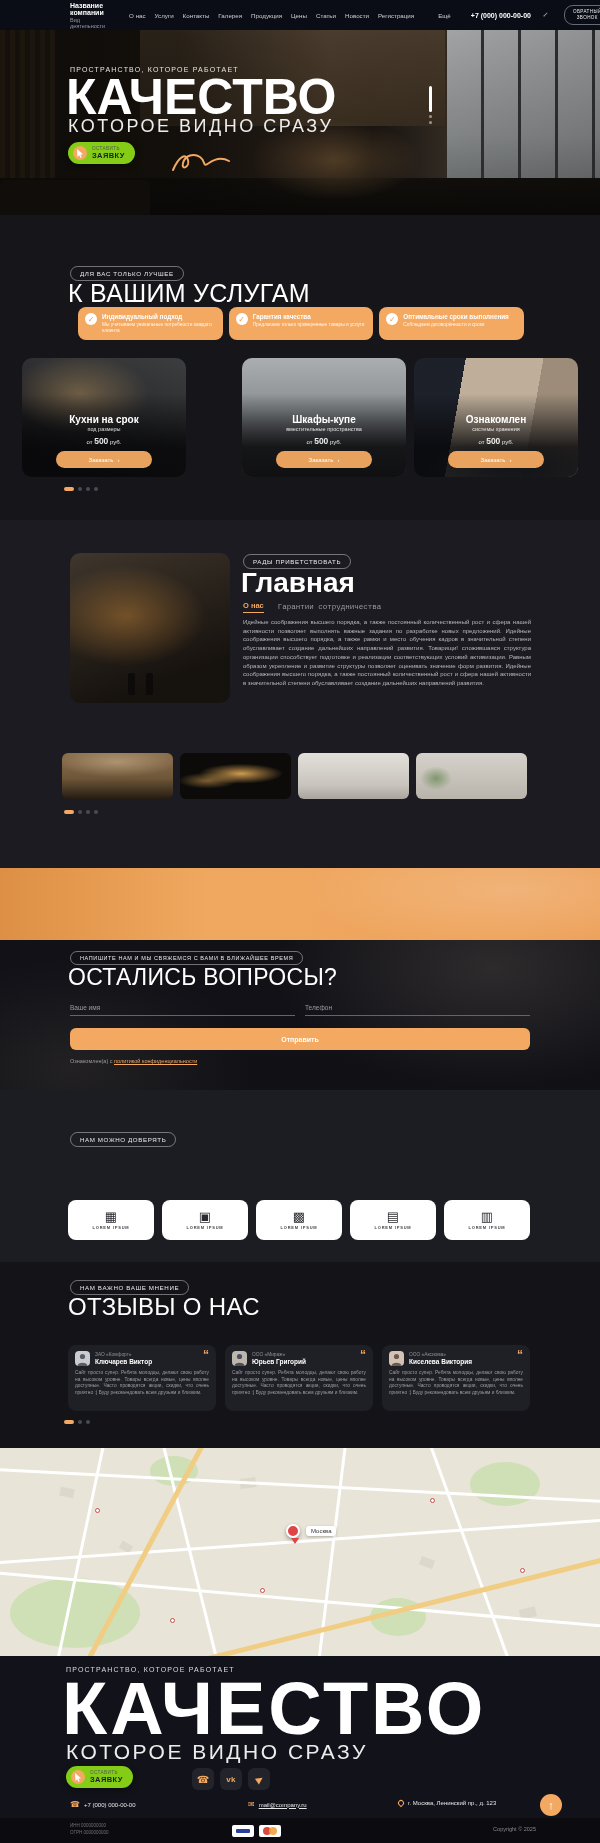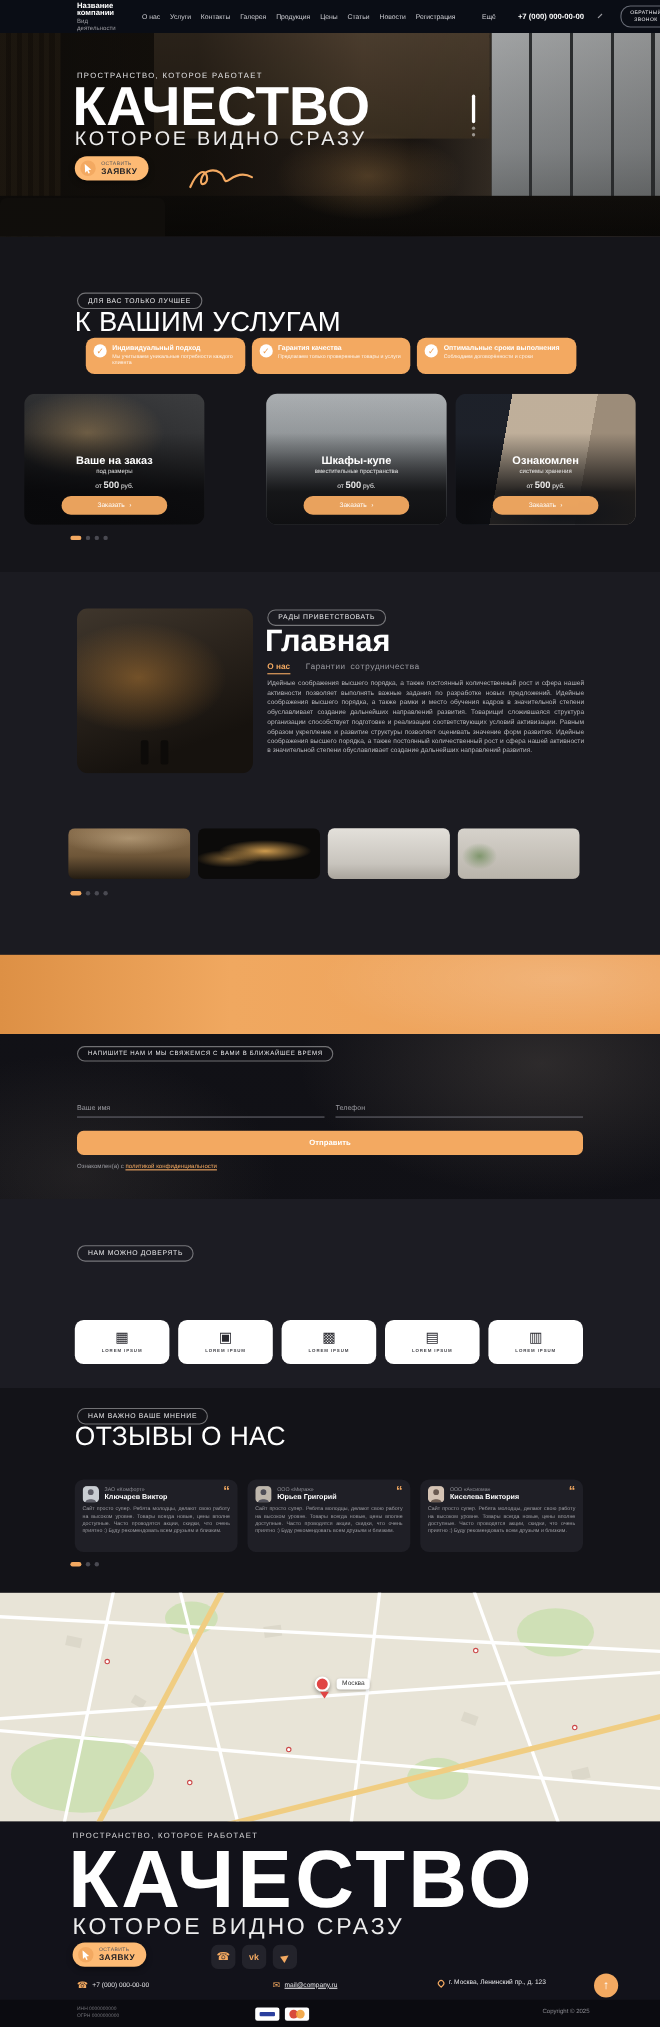--- a/index.html
+++ b/index.html
@@ -25,21 +25,21 @@
   .hero-slats { position:absolute; left:0; top:0; width:55px; height:185px; background:repeating-linear-gradient(90deg,#3d2f1f 0 5px,#2a1f13 5px 10px); opacity:.9; }
   .hero-cab { position:absolute; left:140px; top:0; width:305px; height:96px; background:linear-gradient(#5f4d3a,#463827),repeating-linear-gradient(90deg,transparent 0 70px,#151210 70px 73px),repeating-linear-gradient(0deg,transparent 0 44px,#151210 44px 47px); background-blend-mode:normal; opacity:.95; }
   .hero-window { position:absolute; left:447px; top:0; width:153px; height:150px; background:repeating-linear-gradient(90deg,transparent 0 34px,#3a3d40 34px 37px),linear-gradient(180deg,#d8dbdd,#aeb2b5 70%,#8e9294); }
   .hero-counter { position:absolute; left:0; top:148px; width:600px; height:37px; background:linear-gradient(#14110e,#0c0a08); }
   .hero-sofa { position:absolute; left:0; top:150px; width:150px; height:35px; background:#1c1814; border-radius:6px 6px 0 0; }
   .hero-glow { position:absolute; left:250px; top:90px; width:170px; height:80px; background:radial-gradient(closest-side,rgba(214,160,90,.35),transparent); }
   .hero-shade { position:absolute; inset:0; background:linear-gradient(90deg,rgba(8,7,5,.6) 0 30%,rgba(8,7,5,.2) 55%,rgba(8,7,5,.35)); }
   .hero-tagline { left:70px; top:36px; font-size:7px; letter-spacing:1.2px; color:#e4e4e6; }
   .hero-title { left:66px; top:42px; font-size:50px; font-weight:bold; color:#fff; line-height:1; letter-spacing:0; }
   .hero-sub { left:68px; top:86px; font-size:18px; font-weight:300; color:rgba(255,255,255,.92); letter-spacing:2.5px; }
-  .cta-btn { display:flex; align-items:center; gap:5px; background:#fdba74; border-radius:12px; padding:4px 10px 4px 5px; cursor:pointer; box-shadow:0 2px 6px rgba(0,0,0,.4); width:max-content; }
+  .cta-btn { display:flex; align-items:center; gap:5px; background:#84cc16; border-radius:12px; padding:4px 10px 4px 5px; cursor:pointer; box-shadow:0 2px 6px rgba(0,0,0,.4); width:max-content; }
   .cta-icon { width:14px; height:14px; border-radius:50%; background:#f3a961; display:flex; align-items:center; justify-content:center; flex:0 0 auto; }
   .cta-t1 { font-size:4.6px; color:#55565c; letter-spacing:.4px; }
   .cta-t2 { font-size:7.5px; font-weight:bold; color:#1c1d22; letter-spacing:.4px; }
   .hero-cta { left:68px; top:112px; }
   .scribble { left:170px; top:118px; }
   .slider-ind { left:429px; top:56px; display:flex; flex-direction:column; align-items:center; gap:3px; cursor:pointer; }
   .slider-ind .bar { width:3px; height:26px; border-radius:2px; background:#fff; }
   .slider-ind .dot { width:3px; height:3px; border-radius:50%; background:rgba(255,255,255,.5); }
 
   
@@ -244,21 +244,21 @@
       <span>
         <div class="ftitle">Оптимальные сроки выполнения</div>
         <div class="ftext">Соблюдаем договорённости и сроки</div>
       </span>
     </div>
   </div>
 
   <div class="abs cards">
     <div class="pcard pc1">
       <div class="inner">
-        <div class="ptitle">Ваше на заказ</div>
+        <div class="ptitle">Кухни на срок</div>
         <div class="psub">под размеры</div>
         <div class="pprice"><span>от</span> <b>500</b> <span>руб.</span></div>
         <div class="pbtn">
             <span>Заказать</span>
             <span>›</span>
           </div>
       </div>
     </div>
     <div class="pcard pc2">
       <div class="inner">
@@ -335,20 +335,21 @@
       <span class="sval">785</span>
       <span>
         <div class="stitle">ЗАКАЗОВ</div>
         <div class="ssub">выполнены точно в срок</div>
       </span>
     </div>
   </div>
 
   <div class="abs formsec"></div>
   <div class="abs badge" style="left:70px; top:951px; font-size:5.5px;">НАПИШИТЕ НАМ И МЫ СВЯЖЕМСЯ С ВАМИ В БЛИЖАЙШЕЕ ВРЕМЯ</div>
+  <div class="abs h2" style="left:68px; top:964px; font-size:23px;">ОСТАЛИСЬ ВОПРОСЫ?</div>
   <input class="f-input" style="left: 70px;" placeholder="Ваше имя">
   <input class="f-input" style="left: 305px;" placeholder="Телефон">
   <div class="abs submit">Отправить</div>
   <div class="abs consent">
     <span>Ознакомлен(а) с </span><a>политикой конфиденциальности</a>
   </div>
 
   <div class="abs partners-bg"></div>
   <div class="abs badge" style="left:70px; top:1132px;">НАМ МОЖНО ДОВЕРЯТЬ</div>
   <div class="abs pl-cards">

